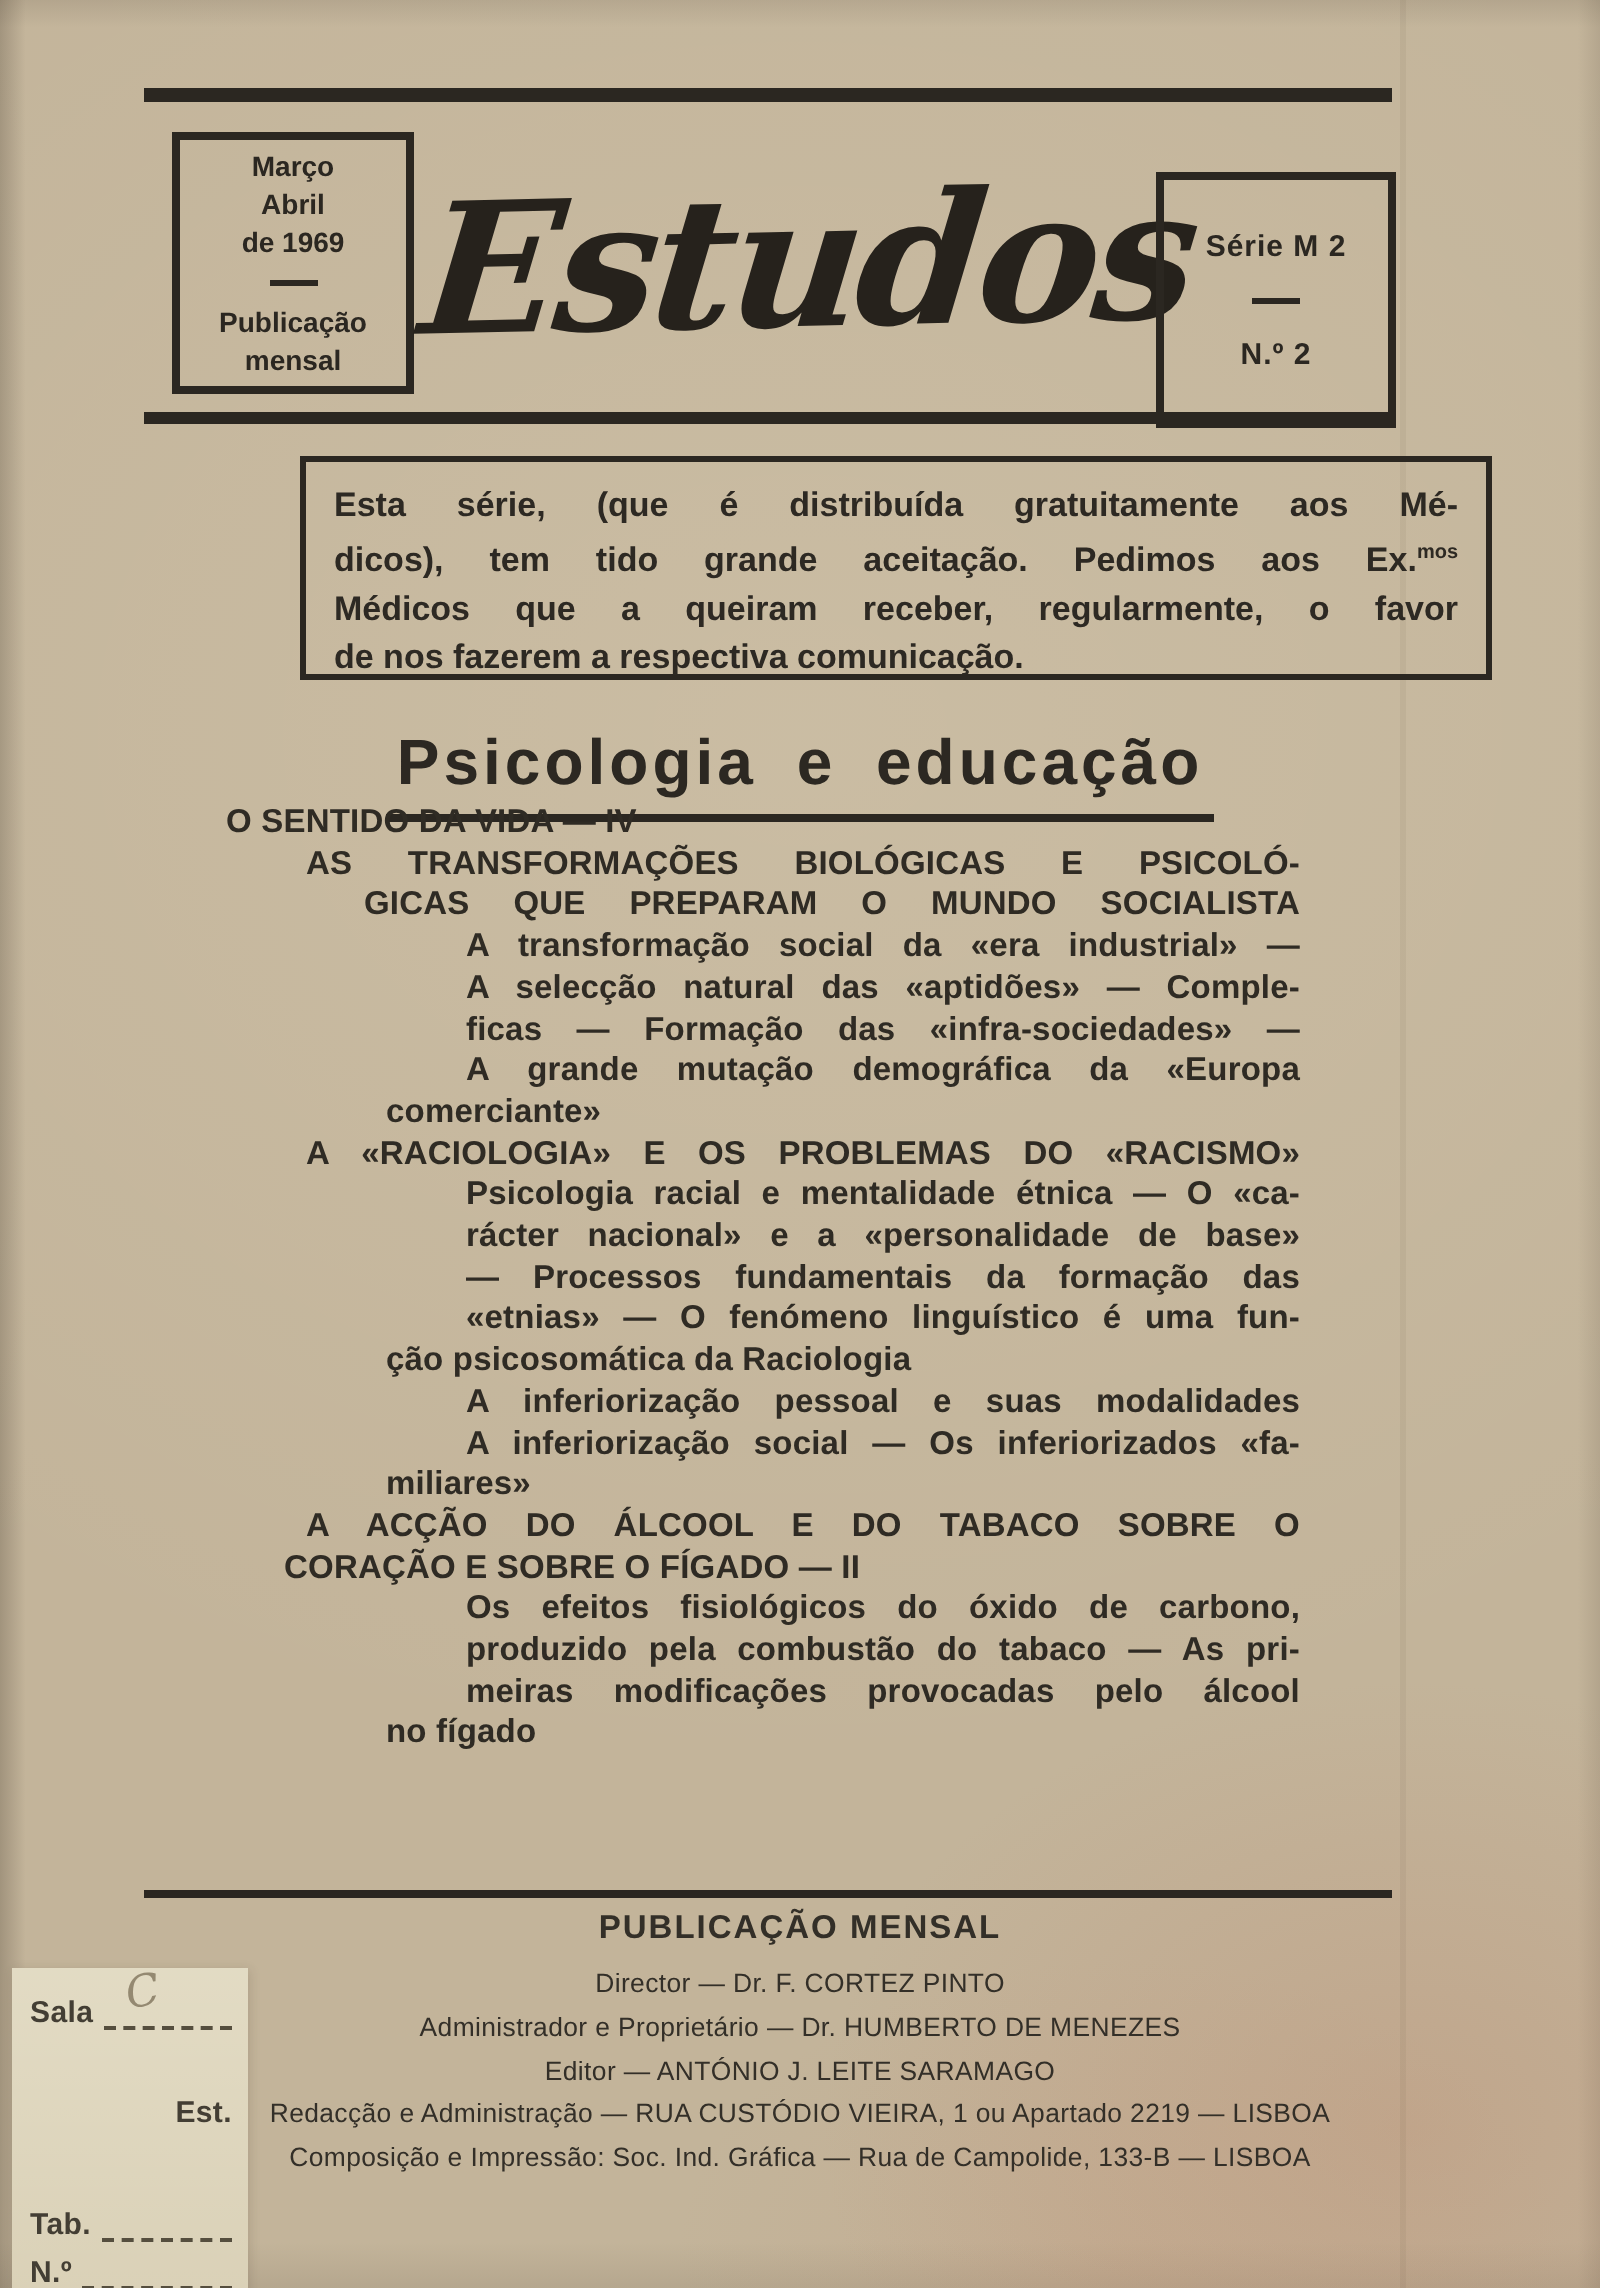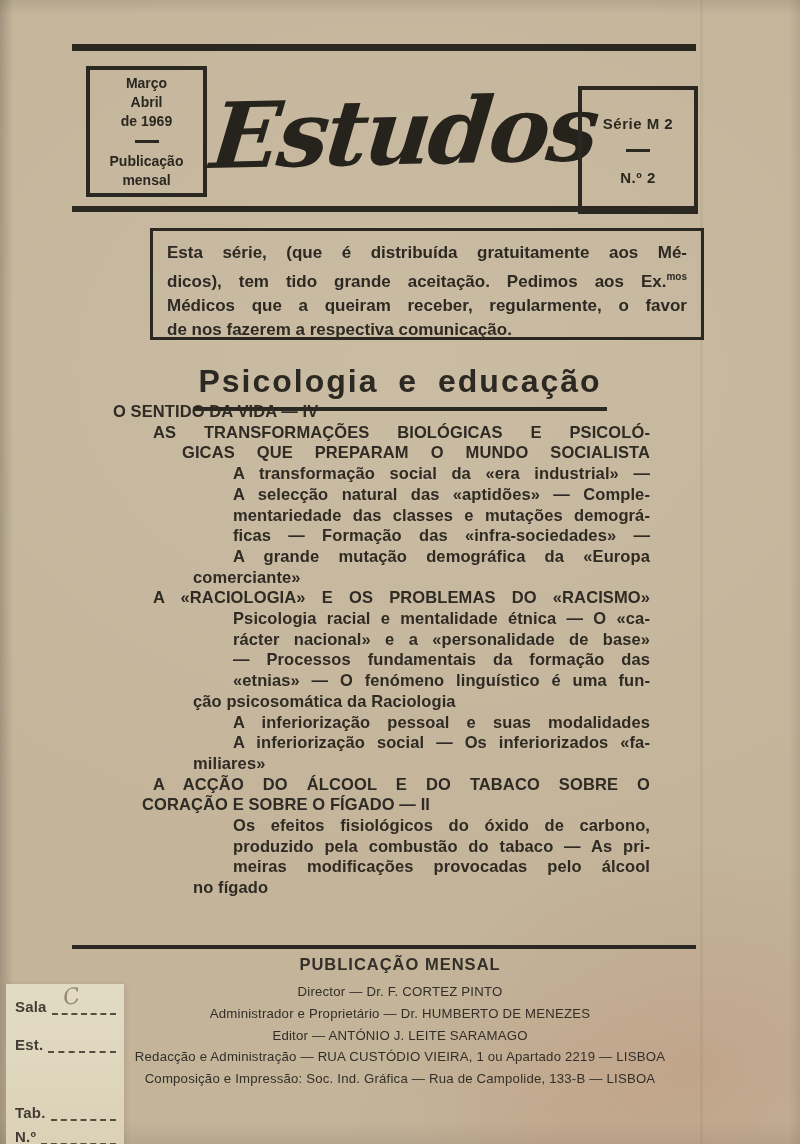--- a/index.html
+++ b/index.html
@@ -43,21 +43,21 @@
   .logo {
     position: absolute; left: 212px; top: 74px; width: 376px; height: 120px;
     text-align: center;
     font-family: "DejaVu Serif", serif; font-style: italic; font-weight: bold;
     font-size: 91px; line-height: 116px; letter-spacing: -3px;
     color: #26221c; transform: skewX(-7deg) rotate(-1.2deg);
   }
 
   .notice {
     position: absolute; box-sizing: border-box;
-    left: 150px; top: 228px; width: 554px; height: 112px;
+    left: 150px; top: 228px; width: 596px; height: 112px;
     border: 3px solid #2b2721; padding: 10px 14px 8px;
     font-weight: bold; font-size: 17px; line-height: 24px; color: #2d2923;
   }
   .jl { text-align: justify; text-align-last: justify; }
   .notice sup { font-size: 10px; font-weight: bold; }
 
   .title-wrap { position: absolute; top: 363px; left: 0; width: 800px; text-align: center; }
   .title {
     display: inline-block; font-weight: bold; font-size: 32px;
     letter-spacing: 2px; word-spacing: 9px; color: #2c2822;
@@ -88,21 +88,21 @@
   }
   .mf-row { position: absolute; left: 9px; right: 8px; display: flex; align-items: flex-end; }
   .mf-label { font-weight: bold; font-size: 15px; color: #433e34; letter-spacing: .2px; }
   .mf-dots { flex: 1; margin-left: 5px; border-bottom: 2px dashed #554e3e; height: 12px; }
   .mf-value {
     position: absolute; left: 48px; top: -14px;
     font-family: "DejaVu Serif", serif; font-style: italic;
     font-size: 22px; color: rgba(122,110,86,0.75); transform: rotate(-10deg);
   }
   .row-sala { top: 14px; }
-  .row-est  { top: 52px; }
+  .row-est  { top: 64px; flex-direction: column; }
   .row-tab  { top: 120px; }
   .row-no   { top: 144px; }
 </style>
 </head>
 <body>
 
 <div class="page">
 
   <div class="crease"></div>
 
@@ -137,21 +137,20 @@
   <div class="title-wrap">
     <span class="title">Psicologia e educação</span>
   </div>
 
   <div class="toc">
     <div class="ln">O SENTIDO DA VIDA — IV</div>
     <div class="ln j">AS TRANSFORMAÇÕES BIOLÓGICAS E PSICOLÓ-</div>
     <div class="ln i1 j">GICAS QUE PREPARAM O MUNDO SOCIALISTA</div>
     <div class="ln i2 j">A transformação social da «era industrial» —</div>
     <div class="ln i2 j">A selecção natural das «aptidões» — Comple-</div>
-    <div class="ln i2 j">mentariedade das classes e mutações demográ-</div>
     <div class="ln i2 j">ficas — Formação das «infra-sociedades» —</div>
     <div class="ln i2 j">A grande mutação demográfica da «Europa</div>
     <div class="ln i2">comerciante»</div>
     <div class="ln j">A «RACIOLOGIA» E OS PROBLEMAS DO «RACISMO»</div>
     <div class="ln i2 j">Psicologia racial e mentalidade étnica — O «ca-</div>
     <div class="ln i2 j">rácter nacional» e a «personalidade de base»</div>
     <div class="ln i2 j">— Processos fundamentais da formação das</div>
     <div class="ln i2 j">«etnias» — O fenómeno linguístico é uma fun-</div>
     <div class="ln i2">ção psicosomática da Raciologia</div>
     <div class="ln i2 j">A inferiorização pessoal e suas modalidades</div>

